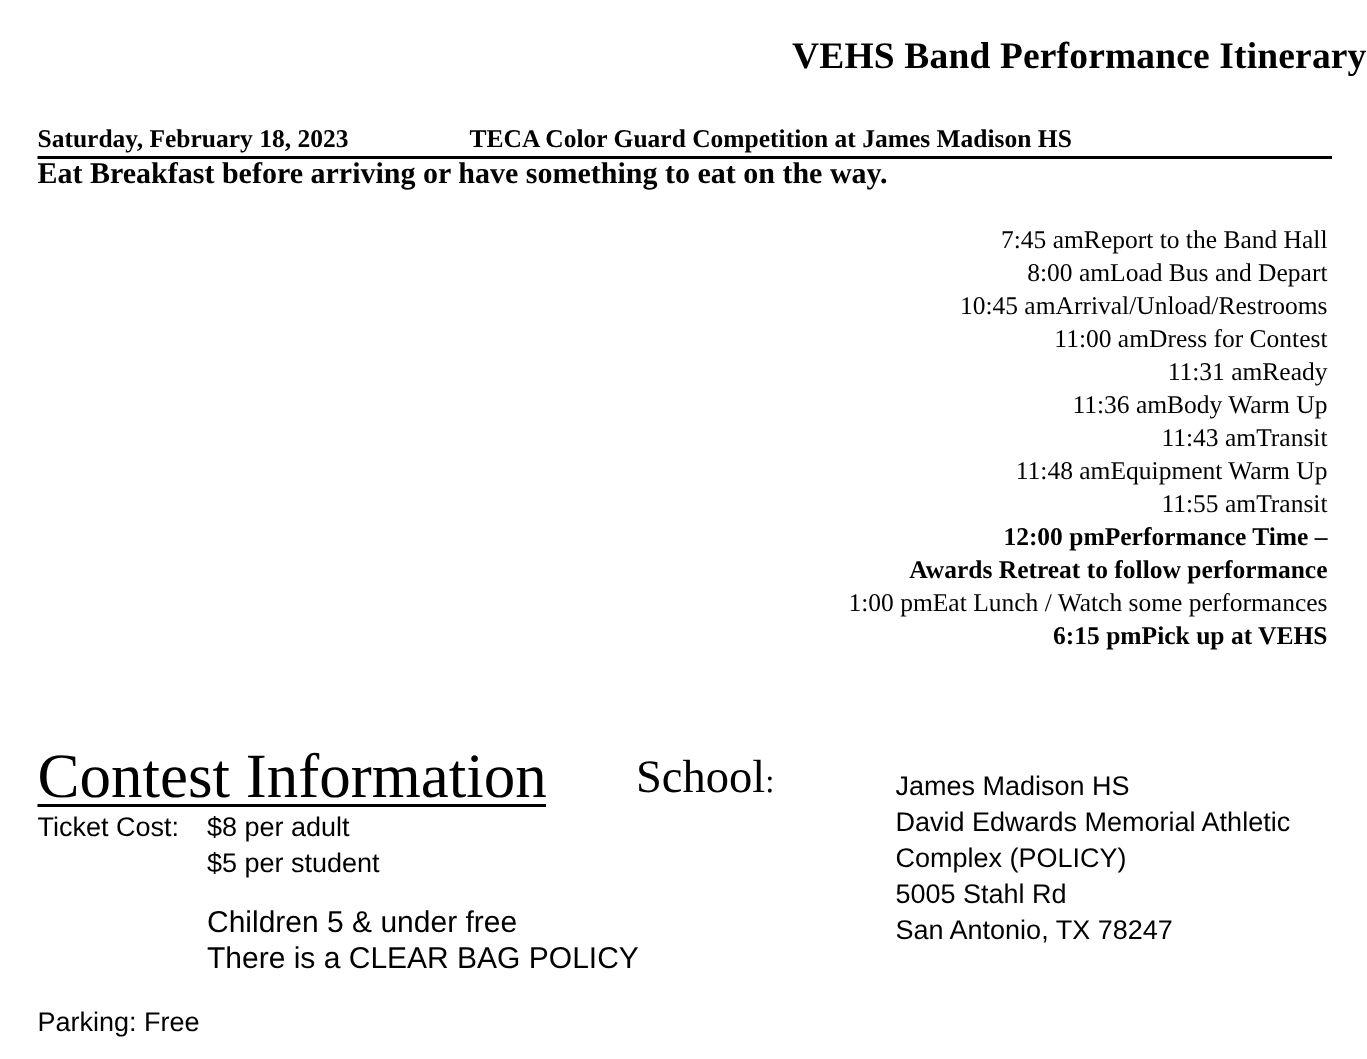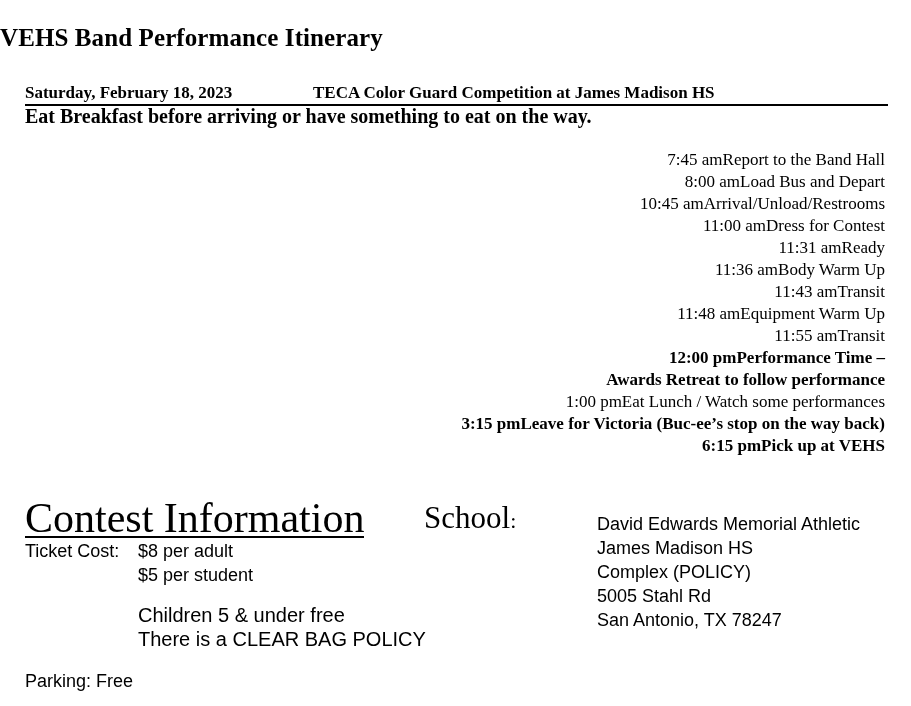--- a/index.html
+++ b/index.html
@@ -22,21 +22,21 @@
     width: 911px;
     height: 706px;
   }
 
   
   .doc-title {
     position: absolute;
     left: 0;
     top: 23px;
     width: 911px;
-    text-align: left;
+    text-align: right;
     font-family: "Liberation Serif", serif;
     font-weight: bold;
     font-size: 25px;
     letter-spacing: 0.1px;
     line-height: 30px;
   }
 
   
   .header-line {
     position: absolute;
@@ -193,21 +193,20 @@
       <div class="sched-row"><span class="sched-time">10:45 am</span><span class="sched-desc">Arrival/Unload/Restrooms</span></div>
       <div class="sched-row"><span class="sched-time">11:00 am</span><span class="sched-desc">Dress for Contest</span></div>
       <div class="sched-row"><span class="sched-time">11:31 am</span><span class="sched-desc">Ready</span></div>
       <div class="sched-row"><span class="sched-time">11:36 am</span><span class="sched-desc">Body Warm Up</span></div>
       <div class="sched-row"><span class="sched-time">11:43 am</span><span class="sched-desc">Transit</span></div>
       <div class="sched-row"><span class="sched-time">11:48 am</span><span class="sched-desc">Equipment Warm Up</span></div>
       <div class="sched-row"><span class="sched-time">11:55 am</span><span class="sched-desc">Transit</span></div>
       <div class="sched-row bold"><span class="sched-time">12:00 pm</span><span class="sched-desc">Performance Time –</span></div>
       <div class="sched-row bold fullwidth"><span class="sched-desc">Awards Retreat to follow performance</span></div>
       <div class="sched-row"><span class="sched-time">1:00 pm</span><span class="sched-desc">Eat Lunch / Watch some performances</span></div>
-      <div class="sched-row bold"><span class="sched-time">3:15 pm</span><span class="sched-desc">Leave for Victoria (Buc-ee’s stop on the way back)</span></div>
       <div class="sched-row bold"><span class="sched-time">6:15 pm</span><span class="sched-desc">Pick up at VEHS</span></div>
     </div>
 
   <div class="contest-heading">Contest Information</div>
 
   <div class="school-heading">
     <span>School</span><span class="colon">:</span>
   </div>
 
   <div class="ticket-block">
@@ -216,20 +215,20 @@
     </div>
 
   <div class="notes-block">
       <div>Children 5 &amp; under free</div>
       <div>There is a CLEAR BAG POLICY</div>
     </div>
 
   <div class="parking-block">Parking:  Free</div>
 
   <div class="address-block">
+      <div class="addr-line">James Madison HS</div>
       <div class="addr-line">David Edwards Memorial Athletic</div>
-      <div class="addr-line">James Madison HS</div>
       <div class="addr-line">Complex (POLICY)</div>
       <div class="addr-line">5005 Stahl Rd</div>
       <div class="addr-line">San Antonio, TX 78247</div>
     </div>
 
 </div>
 
 </body></html>

